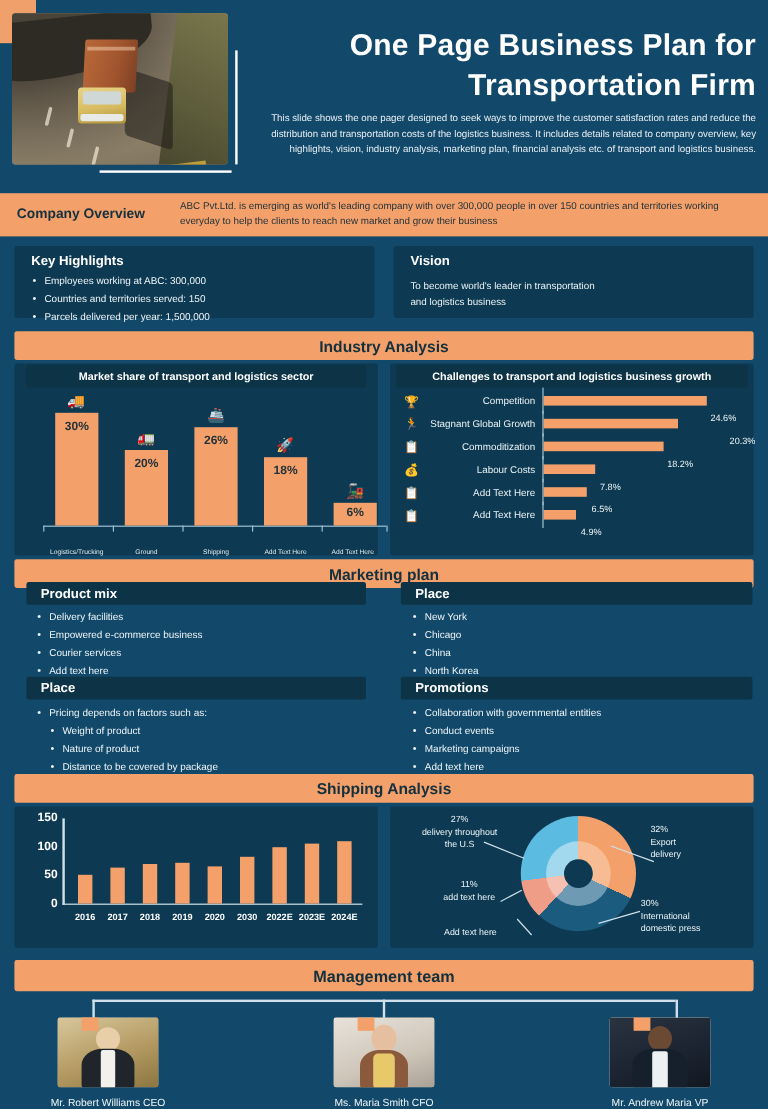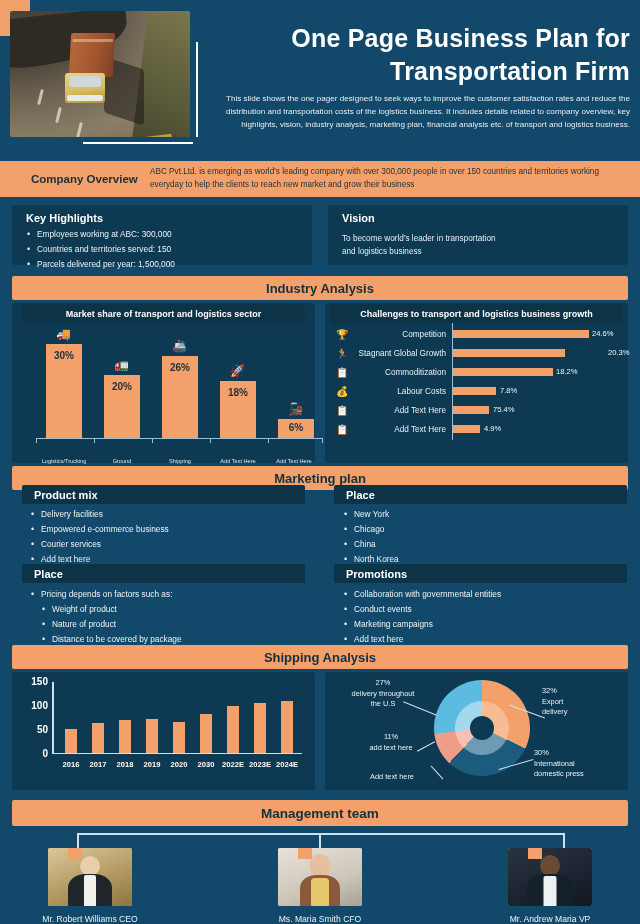--- a/index.html
+++ b/index.html
@@ -88,21 +88,21 @@
     position:absolute; left:205px; top:92px; width:425px;
     text-align:right; color:#e7eef3; font-size:8.1px; line-height:1.62;
   }
 
   
   .co-band {
     position:absolute; left:0; top:161px; width:640px; height:36px;
     background:#f3a06a; display:flex; align-items:center;
   }
   .co-label {
-    width:150px; padding-left:31px; color:#14303f;
+    width:150px; padding-left:14px; color:#14303f;
     font-weight:bold; font-size:11.5px;
   }
   .co-text { flex:1; padding-right:16px; color:#1d2f39; font-size:8.2px; line-height:1.55; }
 
   
   .panel {
     position:absolute; background:#0d3a52; border-radius:2px;
   }
   .panel-hd {
     position:absolute; background:#0c3346; border-radius:2px;
@@ -161,21 +161,21 @@
   }
 
   
   .hbars { position:absolute; left:334px; top:326px; width:296px; height:132px; }
   .hrow { position:absolute; left:0; width:296px; height:17px; display:flex; align-items:center; }
   .hicon { width:18px; text-align:center; color:#ffffff; font-size:10px; }
   .hlabel { width:100px; text-align:right; color:#e9f1f5; font-size:8.2px; padding-right:6px; }
   .hbar-track { position:relative; flex:1; height:17px; }
   .hbar-axis { position:absolute; left:0; top:-3px; width:1px; height:22px; background:#9fc0d2; }
   .hbar { position:absolute; left:1px; top:4px; height:8px; background:#f3a06a; }
-  .hval { position:absolute; top:3px; color:#eef4f7; font-size:7.6px; }
+  .hval { position:absolute; top:18px; color:#eef4f7; font-size:7.6px; }
 
   
   .fin { position:absolute; left:20px; top:678px; width:290px; height:105px; }
   .fin-ylab { position:absolute; right:100%; width:28px; text-align:right;
     color:#ffffff; font-size:10px; font-weight:bold; margin-right:4px; }
   .fin-plot { position:absolute; left:32px; top:4px; width:250px; height:72px; }
   .fin-yaxis { position:absolute; left:0; top:0; width:1.5px; height:72px; background:#cfe0ea; }
   .fin-xaxis { position:absolute; left:0; bottom:0; width:250px; height:1.5px; background:#cfe0ea; }
   .fin-bar { position:absolute; bottom:1px; width:12px; background:#f3a06a; }
   .fin-xlab { position:absolute; top:78px; width:34px; text-align:center;
@@ -369,21 +369,21 @@
         <span class="hbar" style="width:43px;"></span>
         <span class="hval" style="left:48px;">7.8%</span>
       </span>
     </div>
     <div class="hrow" style="top:76px;">
       <span class="hicon">📋</span>
       <span class="hlabel">Add Text Here</span>
       <span class="hbar-track">
           <span class="hbar-axis"></span>
         <span class="hbar" style="width:36px;"></span>
-        <span class="hval" style="left:41px;">75.4%</span>
+        <span class="hval" style="left:41px;">6.5%</span>
       </span>
     </div>
     <div class="hrow" style="top:95px;">
       <span class="hicon">📋</span>
       <span class="hlabel">Add Text Here</span>
       <span class="hbar-track">
           <span class="hbar-axis"></span>
         <span class="hbar" style="width:27px;"></span>
         <span class="hval" style="left:32px;">4.9%</span>
       </span>

